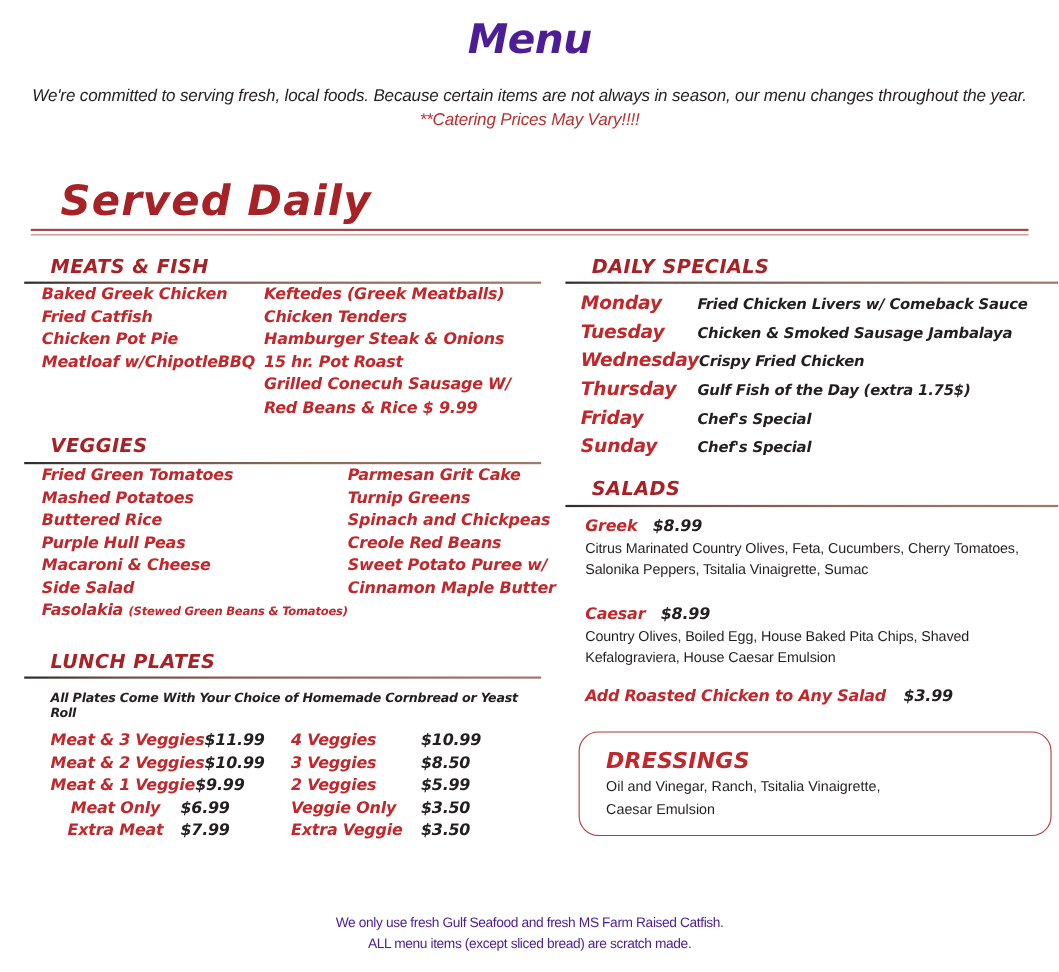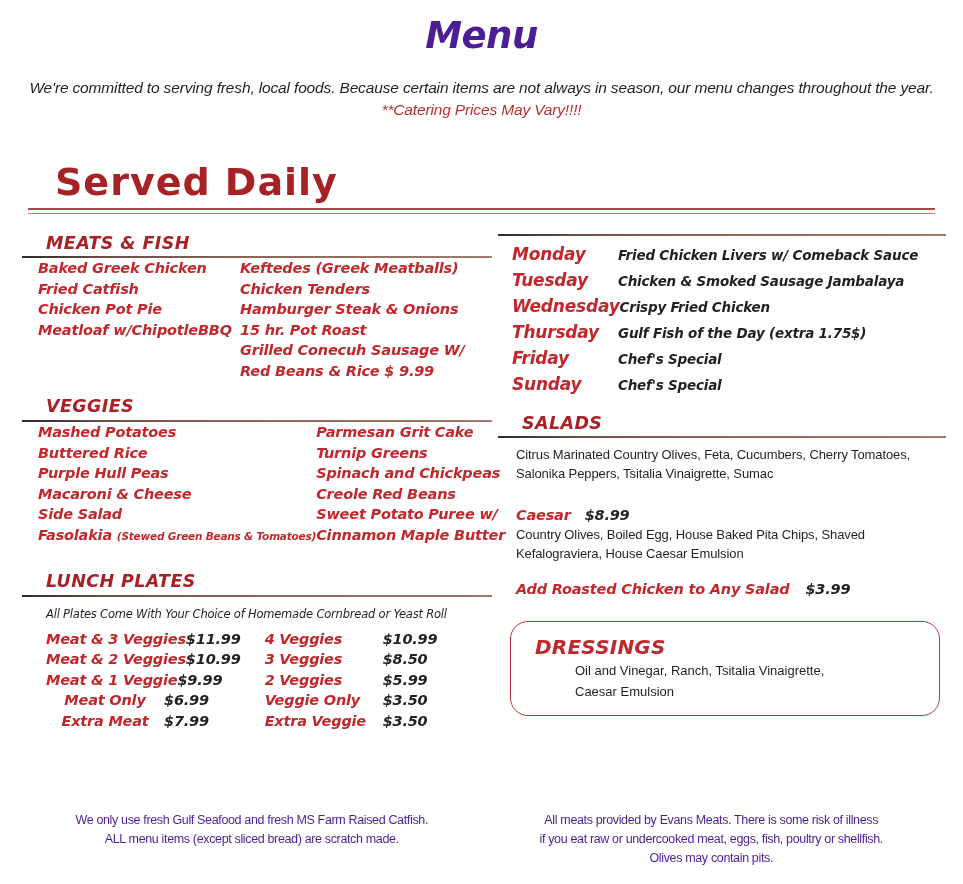--- a/index.html
+++ b/index.html
@@ -44,40 +44,41 @@
 
   
   .served-daily-wrap {
     margin-top: 34px;
     padding: 0 28px 0 28px;
   }
   .served-daily {
     color: #a62226;
     font-family: "DejaVu Sans", sans-serif;
     font-weight: bold;
+    font-style: italic;
     font-size: 38px;
     letter-spacing: 1px;
     padding-left: 27px;
     line-height: 1.05;
     margin-top: 41px;
   }
   .double-rule {
     margin-top: 5px;
     height: 6px;
     border-top: 2px solid #a3494c;
     border-bottom: 1px solid #b9797b;
     background: transparent;
   }
 
   
   .columns {
     display: flex;
     margin-top: 18px;
     padding: 0 22px 0 22px;
-    gap: 6px;
+    gap: 22px;
   }
   .col-left  { width: 470px; flex: 0 0 470px; }
   .col-right { width: 448px; flex: 0 0 448px; }
 
   
   .section { margin-bottom: 4px; }
   .section-title {
     color: #a62226;
     font-family: "DejaVu Sans", sans-serif;
     font-weight: bold;
@@ -170,21 +171,21 @@
     font-size: 14.5px;
     letter-spacing: -0.2px;
     margin-top: -4px;
   }
   .salad-addon .name  { color: #c0282c; }
   .salad-addon .price { color: #231f20; margin-left: 16px; }
 
   
   .lunch-note {
     font-family: "DejaVu Sans", sans-serif;
-    font-weight: normal;
+    font-weight: bold;
     font-style: italic;
     font-size: 11.5px;
     color: #231f20;
     letter-spacing: -0.2px;
     padding-left: 24px;
     padding-top: 10px;
   }
   .price-cols {
     display: flex;
     padding-top: 8px;
@@ -220,21 +221,20 @@
     font-size: 20px;
     letter-spacing: 0.2px;
     line-height: 1.3;
   }
   .dressings-text {
     font-family: "Liberation Sans", sans-serif;
     font-size: 13px;
     line-height: 18.5px;
     color: #231f20;
     padding-top: 2px;
-    margin-left: 40px;
   }
 
   
   .footer {
     position: absolute;
     left: 0;
     right: 0;
     bottom: 16px;
     display: flex;
     padding: 0 22px;
@@ -293,20 +293,21 @@
       </div>
     </div>
 
     <div class="spacer-sm"></div>
 
     <div class="section">
       <div class="section-title">VEGGIES</div>
       <div class="section-rule"></div>
       <div class="item-cols">
         <div class="item-col narrow-left">
+          <div class="menu-item">Fried Green Tomatoes</div>
           <div class="menu-item">Mashed Potatoes</div>
           <div class="menu-item">Buttered Rice</div>
           <div class="menu-item">Purple Hull Peas</div>
           <div class="menu-item">Macaroni &amp; Cheese</div>
           <div class="menu-item">Side Salad</div>
           <div class="menu-item">
             <span>Fasolakia</span>
             <span class="sub">(Stewed Green Beans &amp; Tomatoes)</span>
           </div>
         </div>
@@ -373,20 +374,21 @@
           </div>
         </div>
       </div>
     </div>
 
   </div>
 
   <div class="col-right">
 
     <div class="section">
+      <div class="section-title">DAILY SPECIALS</div>
       <div class="section-rule"></div>
       <div class="specials">
         <div class="special-row">
           <span class="special-day">Monday</span>
           <span class="special-desc">Fried Chicken Livers w/ Comeback Sauce</span>
         </div>
         <div class="special-row">
           <span class="special-day">Tuesday</span>
           <span class="special-desc">Chicken &amp; Smoked Sausage Jambalaya</span>
         </div>
@@ -410,20 +412,23 @@
     </div>
 
     <div class="spacer-sm"></div>
 
     <div class="section">
       <div class="section-title">SALADS</div>
       <div class="section-rule"></div>
       <div class="salads">
 
         <div class="salad-block">
+          <div class="salad-head">
+            <span class="name">Greek</span><span class="price">$8.99</span>
+          </div>
           <div class="salad-desc">Citrus Marinated Country Olives, Feta, Cucumbers, Cherry Tomatoes,</div>
           <div class="salad-desc">Salonika Peppers, Tsitalia Vinaigrette, Sumac</div>
         </div>
 
         <div class="salad-block">
           <div class="salad-head">
             <span class="name">Caesar</span><span class="price">$8.99</span>
           </div>
           <div class="salad-desc">Country Olives, Boiled Egg, House Baked Pita Chips, Shaved</div>
           <div class="salad-desc">Kefalograviera, House Caesar Emulsion</div>
@@ -445,18 +450,13 @@
     </div>
 
   </div>
 </div>
 
 <div class="footer">
   <div class="footer-col">
     <p>We only use fresh Gulf Seafood and fresh MS Farm Raised Catfish.</p>
     <p>ALL menu items (except sliced bread) are scratch made.</p>
   </div>
-  <div class="footer-col">
-    <p>All meats provided by Evans Meats. There is some risk of illness</p>
-    <p>if you eat raw or undercooked meat, eggs, fish, poultry or shellfish.</p>
-    <p>Olives may contain pits.</p>
-  </div>
 </div>
 
 </body></html>

